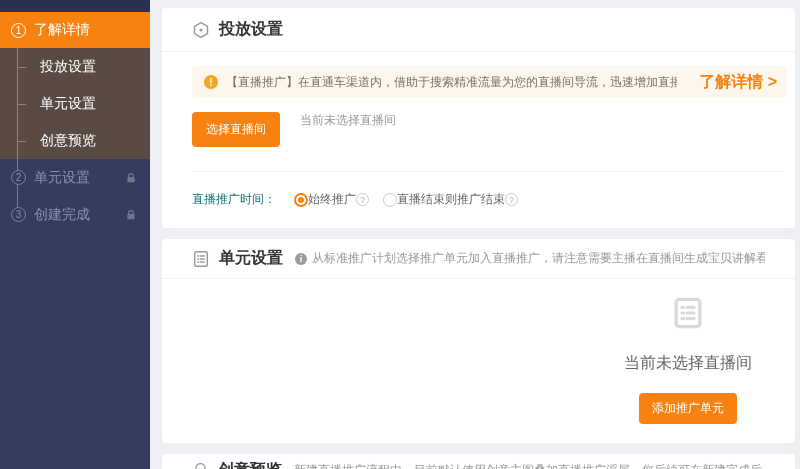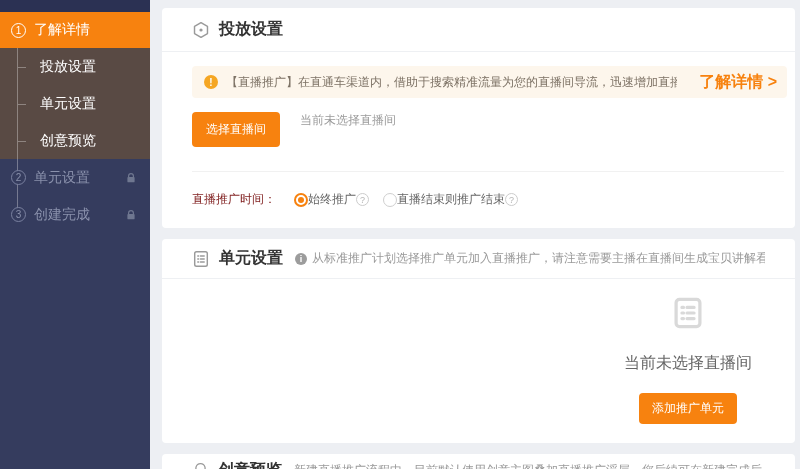--- a/index.html
+++ b/index.html
@@ -47,21 +47,21 @@
   .notice-text { font-size:12px; color:#7D7265; white-space:nowrap; overflow:hidden; }
   .notice-link { margin-left:auto; font-size:16px; color:#F7820F; font-weight:700; white-space:nowrap;
                  text-decoration:none; cursor:pointer; padding-left:14px; }
   .select-row { margin-top:14px; display:flex; align-items:flex-start; gap:20px; }
   .btn { background:#F7820F; color:#FFF; border:none; border-radius:4px; font-size:12px; cursor:pointer;
          font-family:inherit; }
   .btn-select { padding:9px 14px; }
   .hint { font-size:12px; color:#9B9B9B; }
   .divider { margin-top:24px; margin-right:3px; border-top:1px solid #F1F1F1; }
   .radio-row { margin-top:19px; display:flex; align-items:center; font-size:12px; color:#666; }
-  .radio-caption { margin-right:18px; color:#7f1d1d; }
+  .radio-caption { margin-right:18px; color:#0f766e; }
   .radio-group { display:flex; align-items:center; cursor:pointer; }
   .radio-group + .radio-group { margin-left:14px; }
   .radio { width:14px; height:14px; border-radius:50%; position:relative; flex:none; background:#FFF; }
   .radio.on { border:2px solid #F7820F; }
   .radio.on::after { content:""; position:absolute; inset:2px; border-radius:50%; background:#F7820F; }
   .radio.off { border:1px solid #CFCFCF; }
   .q-icon { width:13px; height:13px; border-radius:50%; border:1px solid #CCC; color:#B5B5B5; font-size:9px;
             display:flex; align-items:center; justify-content:center; cursor:pointer; }
 
   

